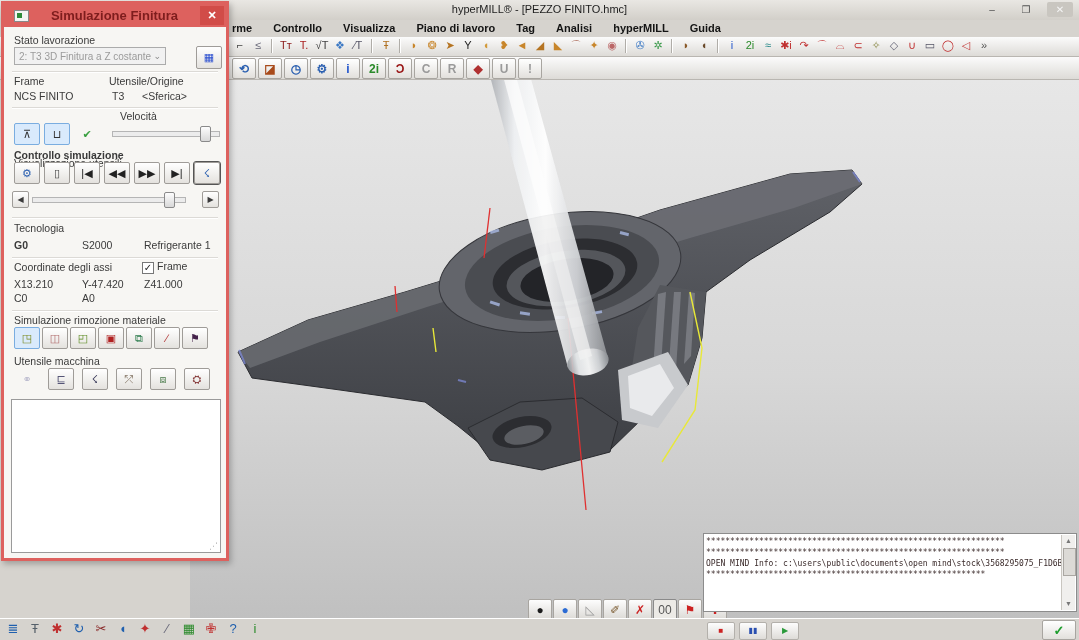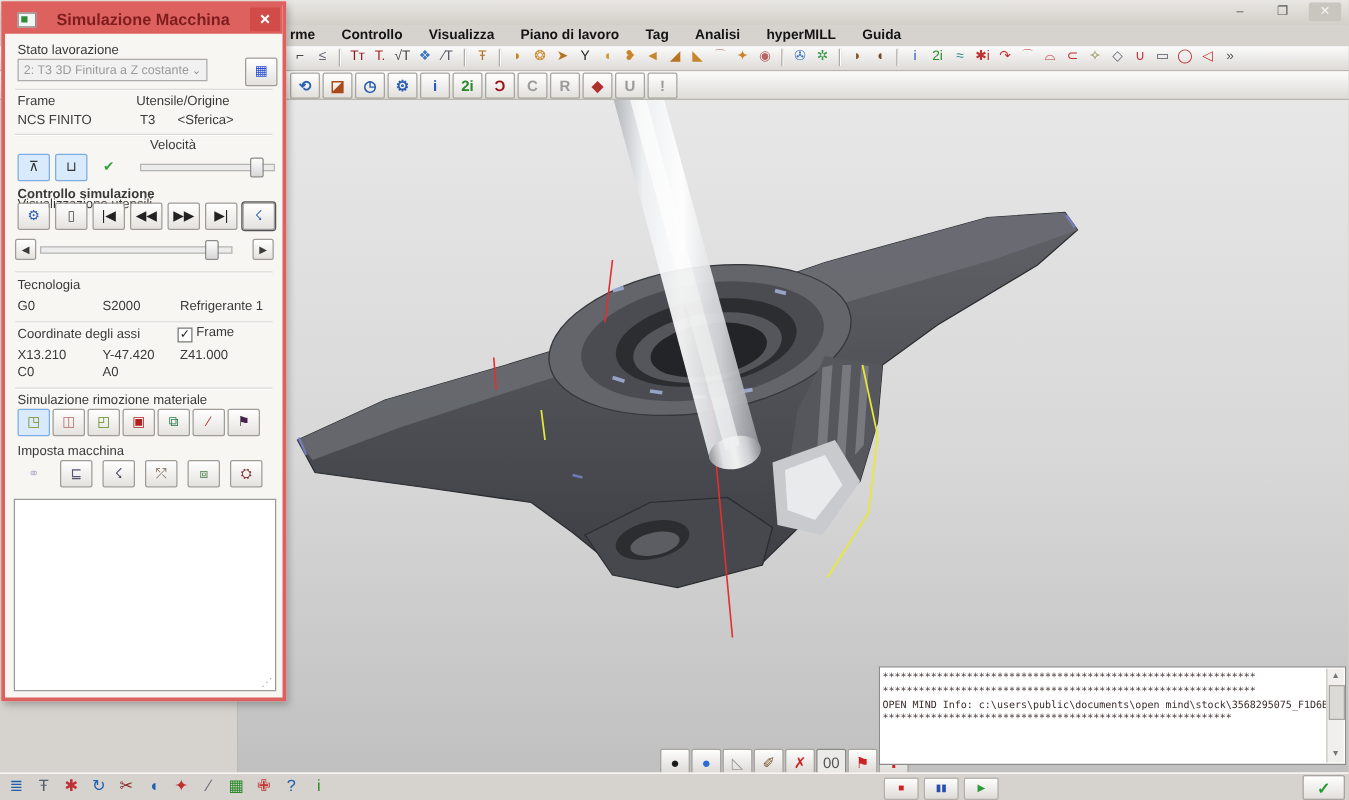--- a/index.html
+++ b/index.html
@@ -162,20 +162,21 @@
 
   <g opacity="0.92">
     <polygon points="293,-30 333,-30 418,278 378,288" fill="url(#gtool)"></polygon>
     <ellipse cx="398" cy="282" rx="21" ry="13" fill="url(#gtool)" transform="rotate(-12 398 282)"></ellipse>
     <polygon points="306,-30 319,-30 402,276 390,280" fill="#ffffff" opacity="0.75"></polygon>
   </g>
 </svg>
 </div>
 
 <div class="titlebar">
+  <div class="apptitle">hyperMILL®  -  [PEZZO FINITO.hmc]</div>
   <div class="winbtns">
     <div class="winbtn">–</div>
     <div class="winbtn">❐</div>
     <div class="winbtn close">✕</div>
   </div>
 </div>
 <div class="menubar">
   <div class="items">
       <span class="menuitem">rme</span>
       <span class="menuitem">Controllo</span>
@@ -249,21 +250,21 @@
       <span class="icon" style="color: rgb(154, 154, 154);">R</span>
       <span class="icon" style="color: rgb(176, 48, 48);">◆</span>
       <span class="icon" style="color: rgb(154, 154, 154);">U</span>
       <span class="icon" style="color: rgb(154, 154, 154);">!</span>
     </div>
 </div>
 
 <div class="dialog">
   <div class="dlg-head">
     <span class="dlg-ico"></span>
-    <span class="dlg-title">Simulazione Macchina</span>
+    <span class="dlg-title">Simulazione Finitura</span>
     <span class="dlg-close">✕</span>
   </div>
   <div class="dlg-body">
     <span class="lbl" style="left:10px;top:7px;">Stato lavorazione</span>
     <div class="combo" style="left:10px;top:20px;width:152px;">
       <span>2: T3 3D Finitura a Z costante</span>
       <span class="chev">⌄</span>
     </div>
     <div class="btn" style="left:192px;top:19px;width:24px;height:21px;color:#2b4fd0;">▦</div>
 
@@ -295,21 +296,21 @@
         <span class="icon" style="color: rgb(34, 34, 34);">▶|</span>
       </div>
     <div class="btn focus" style="left:190px;top:135px;width:24px;height:20px;color:#2a5fb0;outline:1px solid #555;">☇</div>
     <div class="btn" style="left:8px;top:164px;width:15px;height:15px;font-size:8px;">◀</div>
     <div class="track" style="left:28px;top:170px;width:152px;"></div>
     <div class="thumb" style="left:160px;top:165px;"></div>
     <div class="btn" style="left:198px;top:164px;width:15px;height:15px;font-size:8px;">▶</div>
 
     <div class="hair" style="left:8px;top:190px;width:206px;"></div>
     <span class="lbl" style="left:10px;top:195px;">Tecnologia</span>
-    <span class="lbl" style="left:10px;top:212px;">G0</span>
+    <span class="lbl" style="left:10px;top:212px;font-weight:bold;">G0</span>
     <span class="lbl" style="left:78px;top:212px;">S2000</span>
     <span class="lbl" style="left:140px;top:212px;">Refrigerante 1</span>
 
     <div class="hair" style="left:8px;top:230px;width:206px;"></div>
     <span class="lbl" style="left:10px;top:234px;">Coordinate degli assi</span>
     <span class="lbl" style="left:138px;top:233px;">
       <span class="cb">✓</span><span>Frame</span>
     </span>
     <span class="lbl" style="left:10px;top:251px;">X13.210</span>
     <span class="lbl" style="left:78px;top:251px;">Y-47.420</span>
@@ -322,21 +323,21 @@
     <div class="btnrow" style="left:10px;top:300px;gap:2px;">
         <span class="icon sel" style="color: rgb(122, 138, 32);">◳</span>
         <span class="icon" style="color: rgb(176, 106, 106);">◫</span>
         <span class="icon" style="color: rgb(90, 138, 32);">◰</span>
         <span class="icon" style="color: rgb(176, 32, 32);">▣</span>
         <span class="icon" style="color: rgb(42, 122, 74);">⧉</span>
         <span class="icon" style="color: rgb(176, 48, 48);">∕</span>
         <span class="icon" style="color: rgb(68, 34, 74);">⚑</span>
       </div>
 
-    <span class="lbl" style="left:10px;top:328px;">Imposta macchina</span>
+    <span class="lbl" style="left:10px;top:328px;">Utensile macchina</span>
     <div class="btnrow" style="left:10px;top:341px;gap:8px;">
         <span class="icon dis" style="color: rgb(138, 138, 176);">⚭</span>
         <span class="icon" style="color: rgb(85, 85, 119);">⊑</span>
         <span class="icon" style="color: rgb(51, 51, 85);">☇</span>
         <span class="icon" style="color: rgb(119, 102, 85);">⤱</span>
         <span class="icon" style="color: rgb(74, 122, 74);">⧈</span>
         <span class="icon" style="color: rgb(128, 48, 48);">⛭</span>
       </div>
 
     <div class="listbox">

